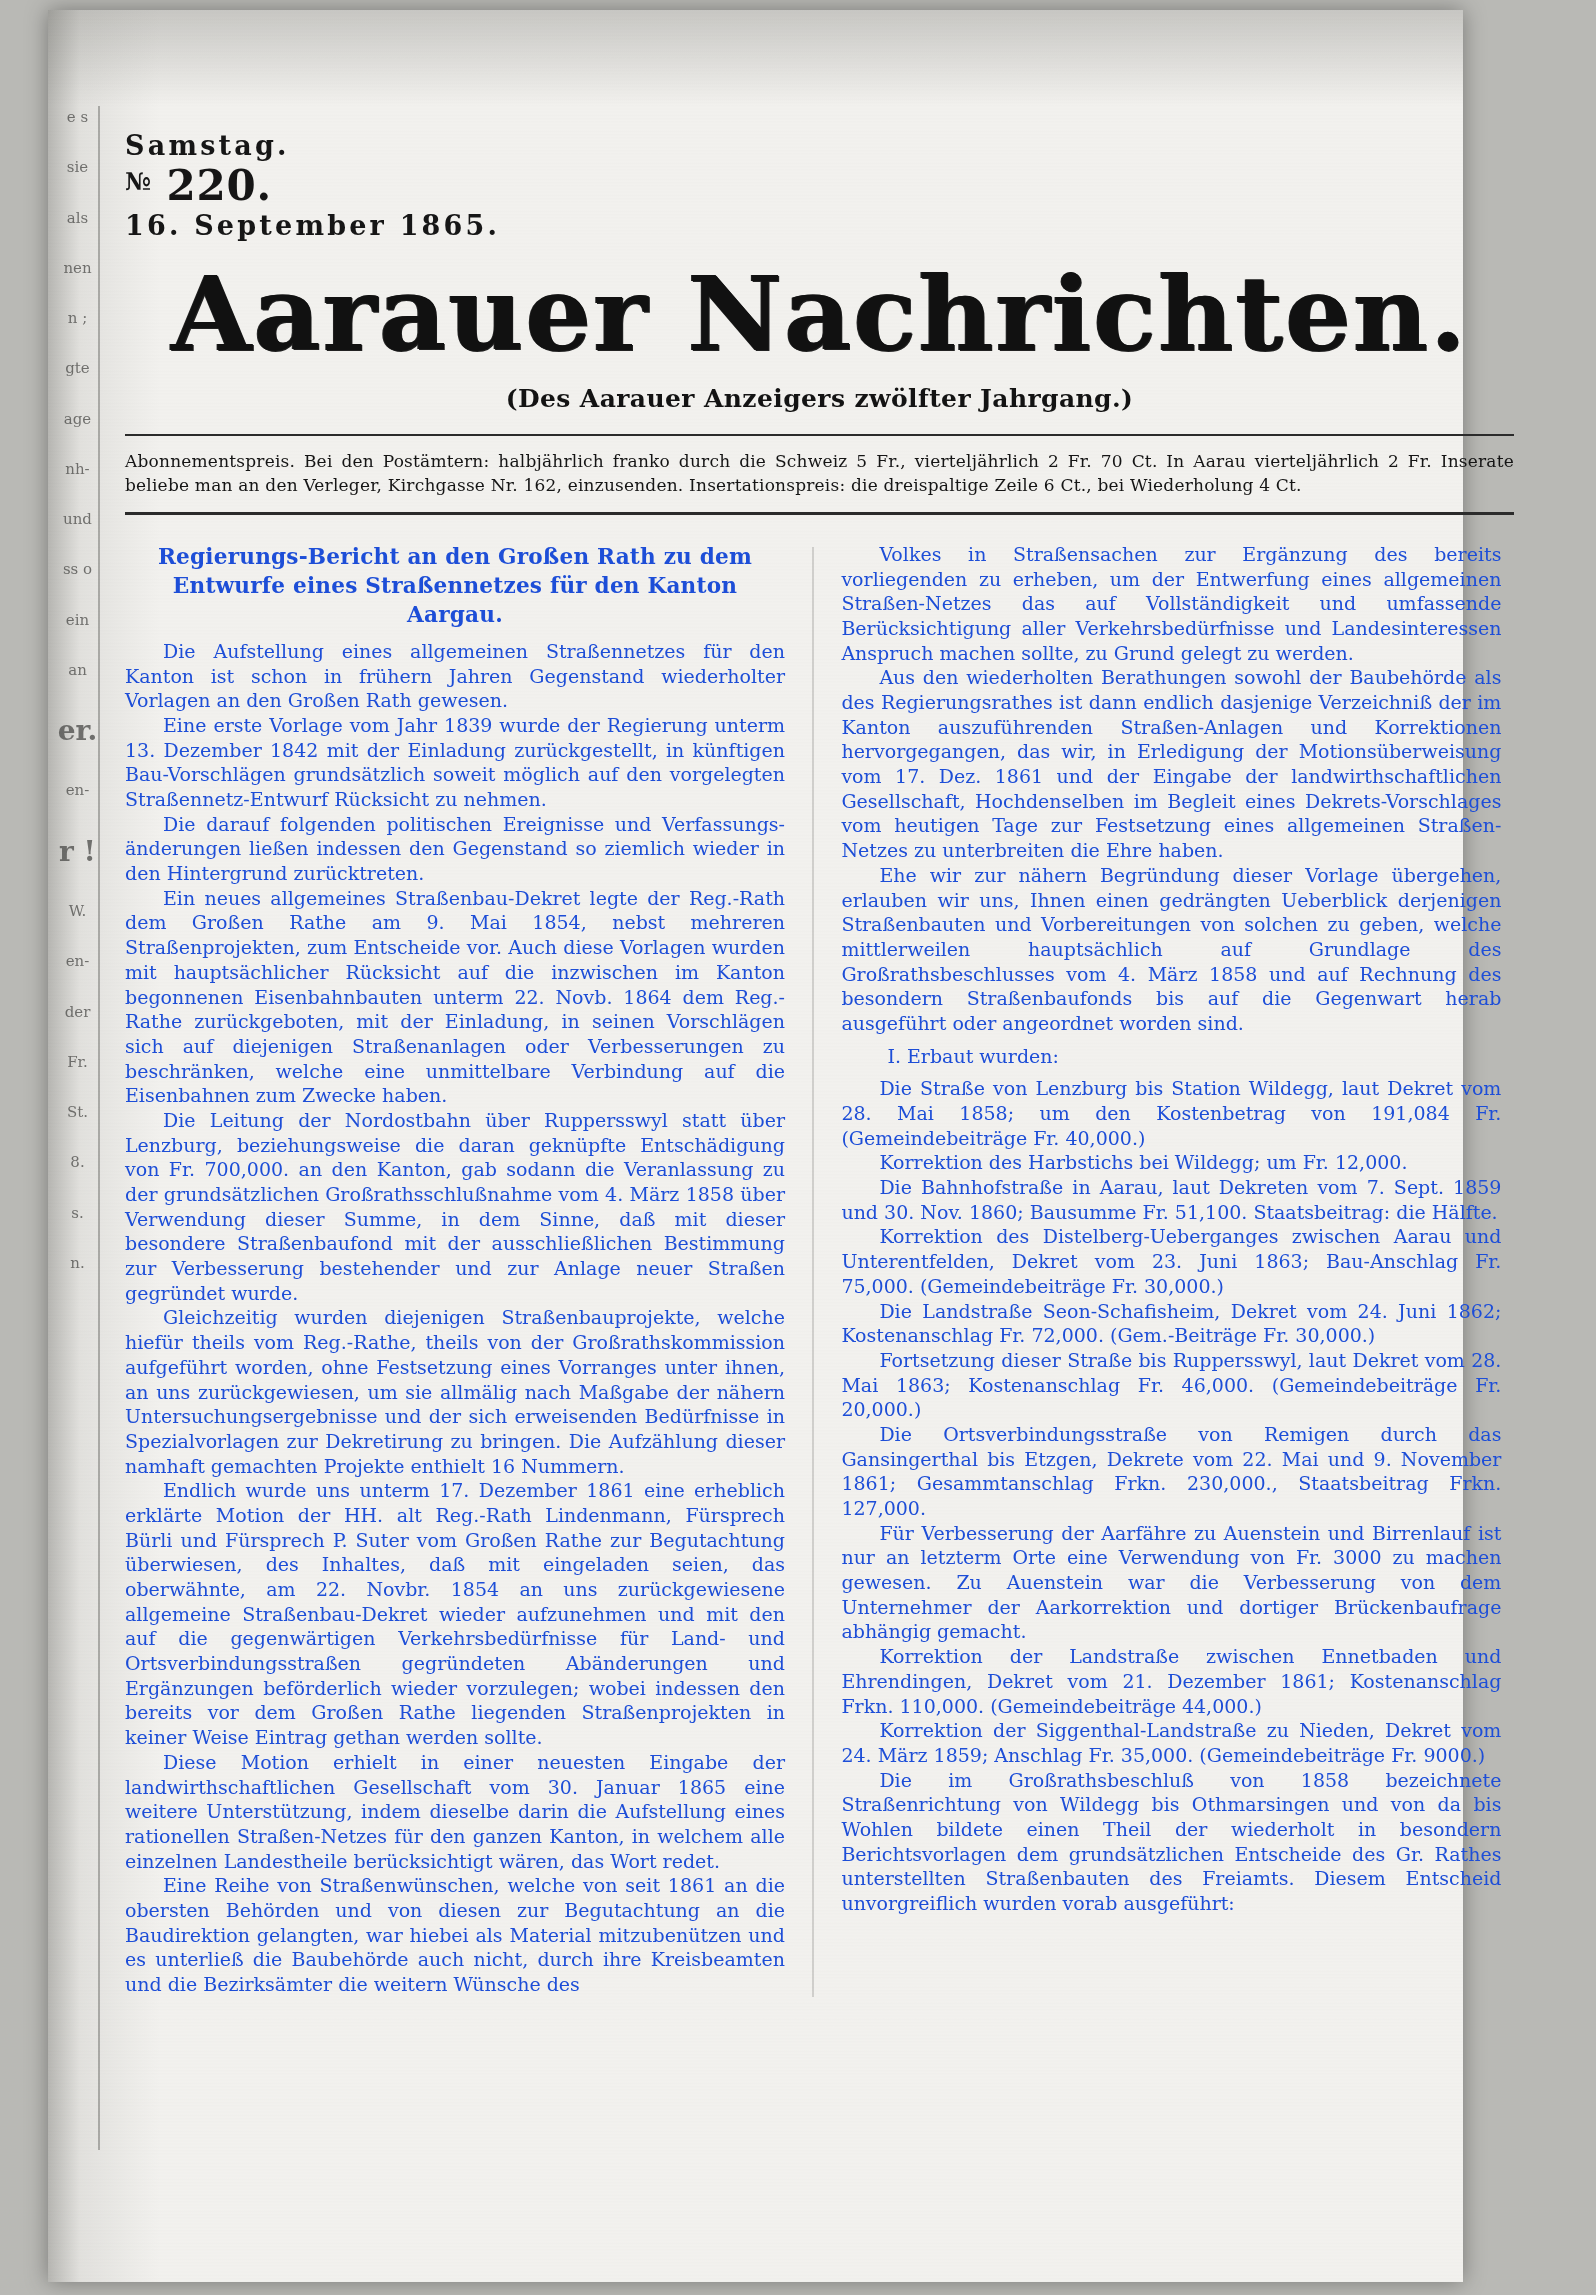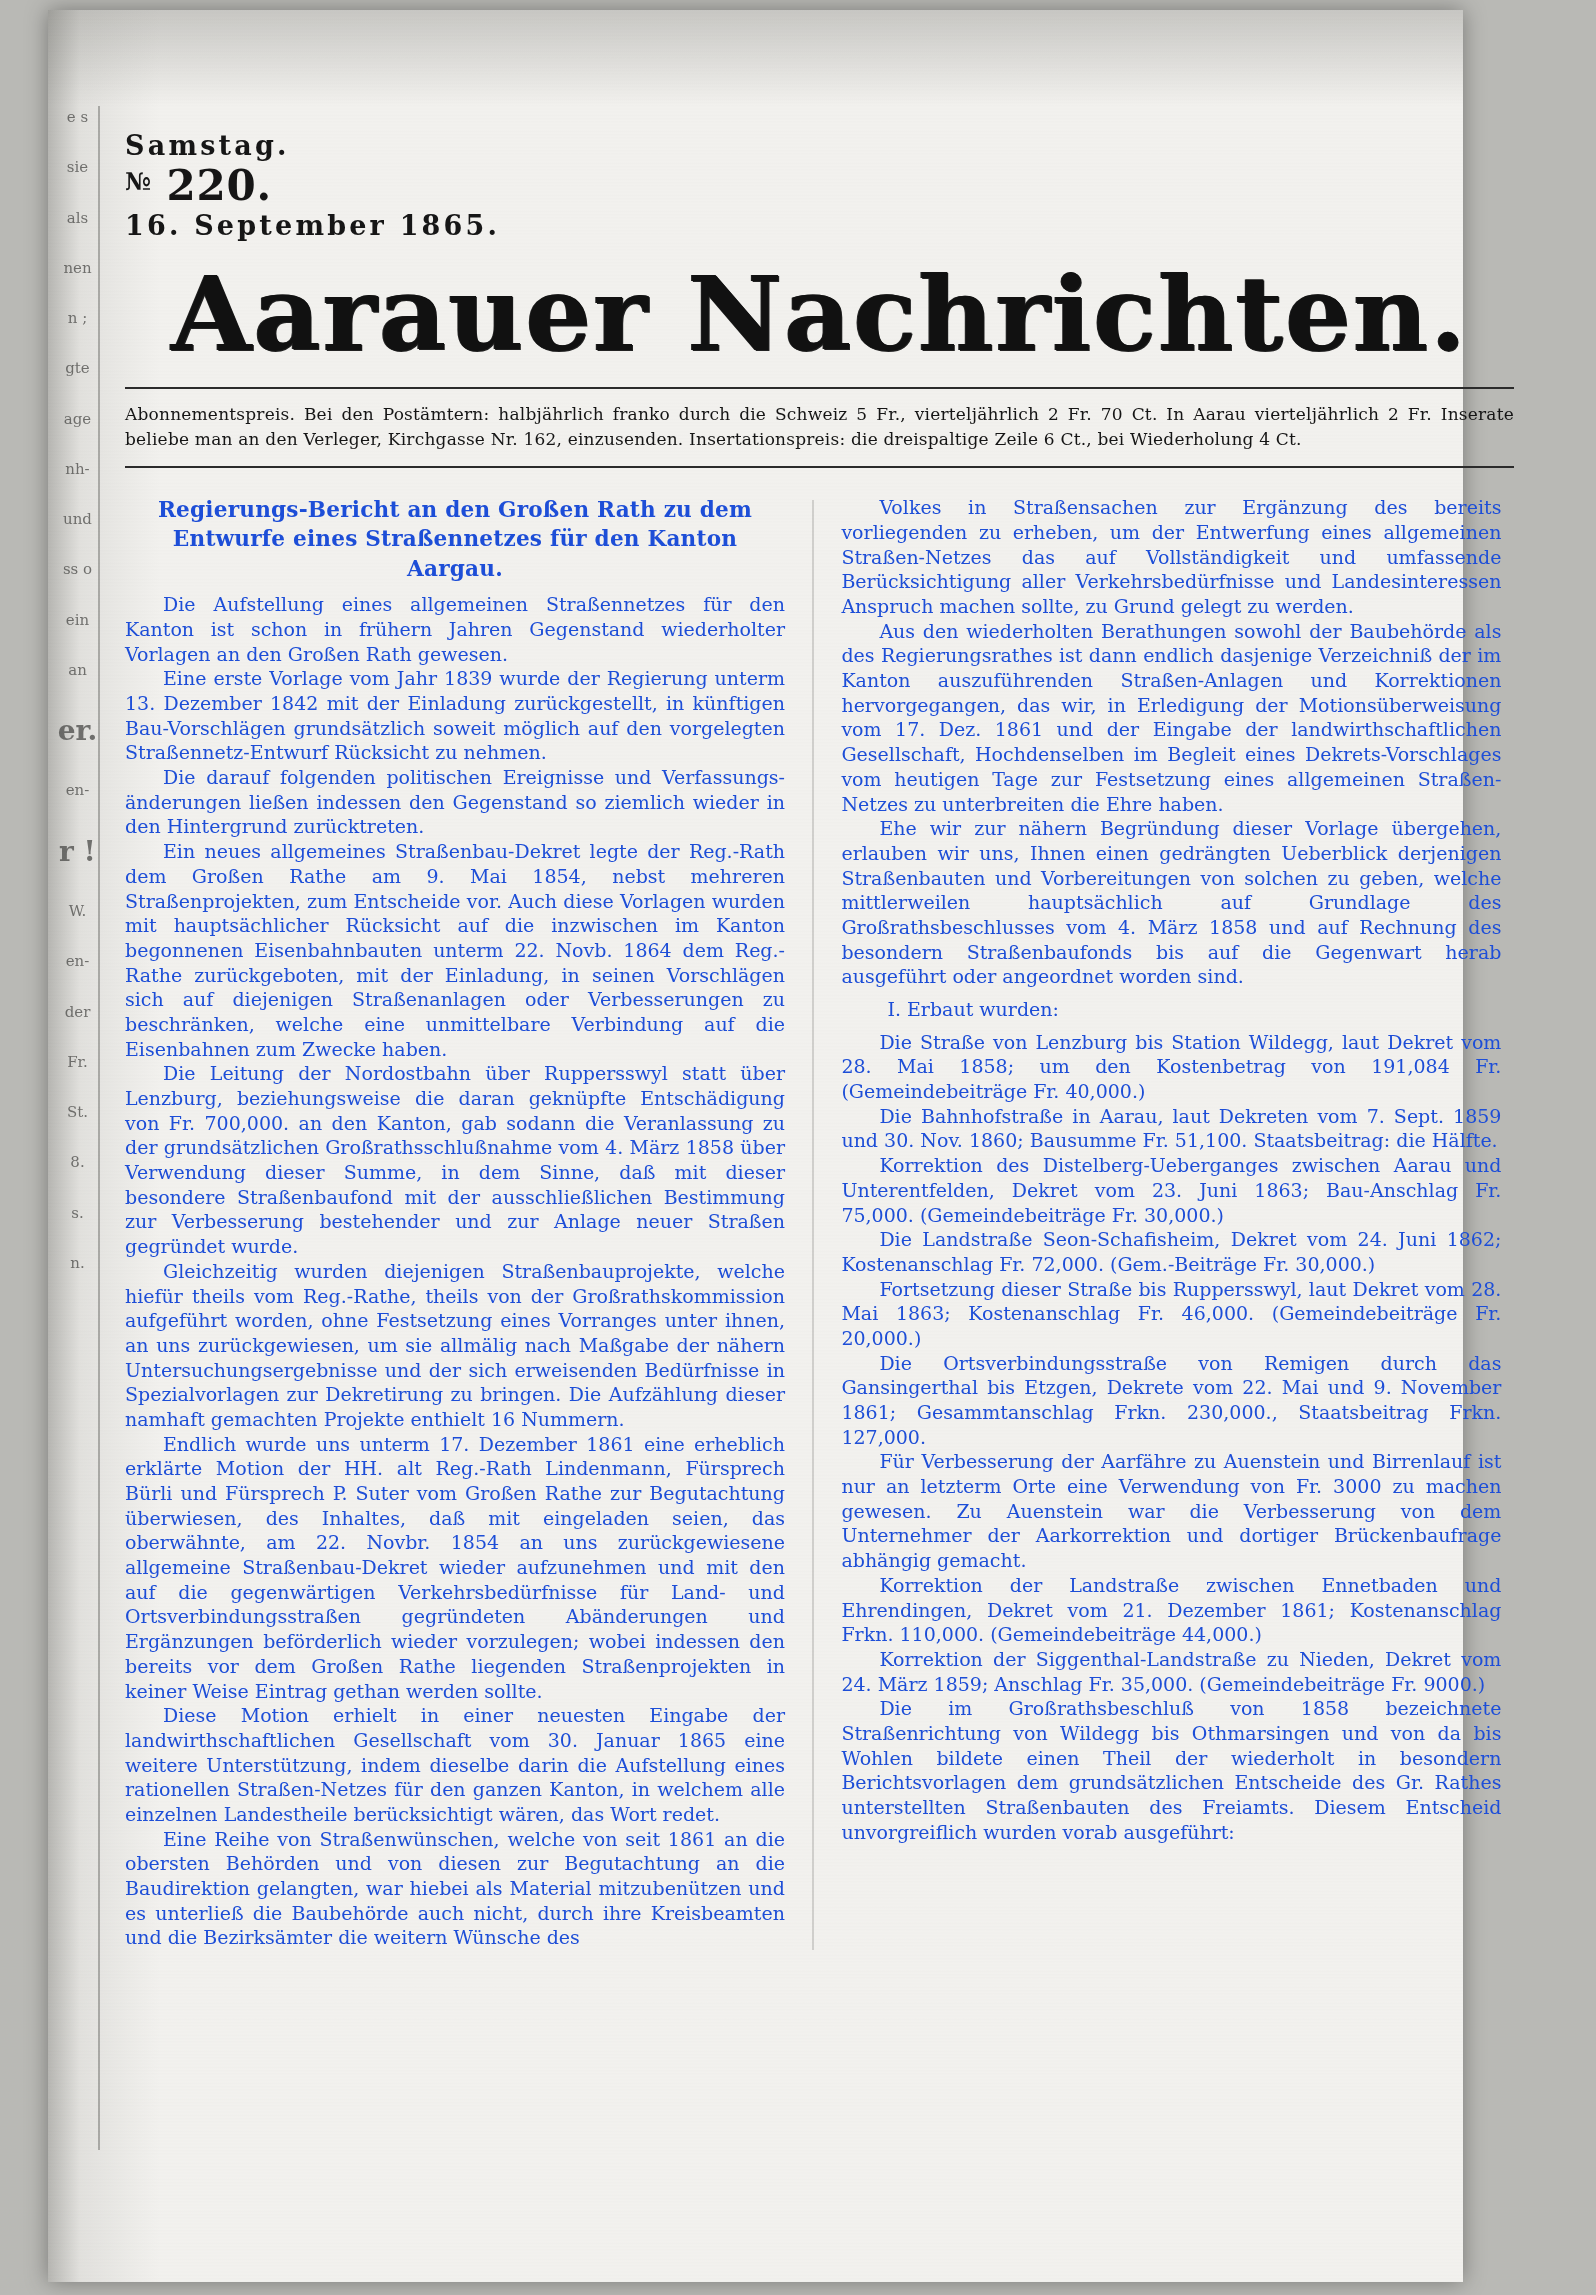--- a/index.html
+++ b/index.html
@@ -215,20 +215,21 @@
 
     <div class="content">
 
       <div class="topline">
         <div class="weekday">Samstag.</div>
         <div class="issue"><span class="no">№</span> <span>220.</span></div>
         <div class="date">16. September 1865.</div>
       </div>
 
       <div class="title">Aarauer Nachrichten.</div>
+      <div class="subtitle">(Des Aarauer Anzeigers zwölfter Jahrgang.)</div>
 
       <div class="rule-thin"></div>
       <div class="terms">Abonnementspreis. Bei den Postämtern: halbjährlich franko durch die Schweiz 5 Fr., vierteljährlich 2 Fr. 70 Ct. In Aarau vierteljährlich 2 Fr. Inserate beliebe man an den Verleger, Kirchgasse Nr. 162, einzusenden. Insertationspreis: die dreispaltige Zeile 6 Ct., bei Wiederholung 4 Ct.</div>
       <div class="rule-thin bottom"></div>
 
       <div class="cols">
         <div class="col left">
           <div class="headline">Regierungs-Bericht an den Großen Rath zu dem Entwurfe eines Straßennetzes für den Kanton Aargau.</div>
           <p class="para">Die Aufstellung eines allgemeinen Straßennetzes für den Kanton ist schon in frühern Jahren Gegenstand wiederholter Vorlagen an den Großen Rath gewesen.</p>
           <p class="para">Eine erste Vorlage vom Jahr 1839 wurde der Regierung unterm 13. Dezember 1842 mit der Einladung zurückgestellt, in künftigen Bau-Vorschlägen grundsätzlich soweit möglich auf den vorgelegten Straßennetz-Entwurf Rücksicht zu nehmen.</p>
@@ -242,20 +243,21 @@
         </div>
 
         <div class="col-div"></div>
 
         <div class="col right">
           <p class="para">Volkes in Straßensachen zur Ergänzung des bereits vorliegenden zu erheben, um der Entwerfung eines allgemeinen Straßen-Netzes das auf Vollständigkeit und umfassende Berücksichtigung aller Verkehrsbedürfnisse und Landesinteressen Anspruch machen sollte, zu Grund gelegt zu werden.</p>
           <p class="para">Aus den wiederholten Berathungen sowohl der Baubehörde als des Regierungsrathes ist dann endlich dasjenige Verzeichniß der im Kanton auszuführenden Straßen-Anlagen und Korrektionen hervorgegangen, das wir, in Erledigung der Motionsüberweisung vom 17. Dez. 1861 und der Eingabe der landwirthschaftlichen Gesellschaft, Hochdenselben im Begleit eines Dekrets-Vorschlages vom heutigen Tage zur Festsetzung eines allgemeinen Straßen-Netzes zu unterbreiten die Ehre haben.</p>
           <p class="para">Ehe wir zur nähern Begründung dieser Vorlage übergehen, erlauben wir uns, Ihnen einen gedrängten Ueberblick derjenigen Straßenbauten und Vorbereitungen von solchen zu geben, welche mittlerweilen hauptsächlich auf Grundlage des Großrathsbeschlusses vom 4. März 1858 und auf Rechnung des besondern Straßenbaufonds bis auf die Gegenwart herab ausgeführt oder angeordnet worden sind.</p>
           <p class="sub">I. Erbaut wurden:</p>
           <p class="para">Die Straße von Lenzburg bis Station Wildegg, laut Dekret vom 28. Mai 1858; um den Kostenbetrag von 191,084 Fr. (Gemeindebeiträge Fr. 40,000.)</p>
+          <p class="para">Korrektion des Harbstichs bei Wildegg; um Fr. 12,000.</p>
           <p class="para">Die Bahnhofstraße in Aarau, laut Dekreten vom 7. Sept. 1859 und 30. Nov. 1860; Bausumme Fr. 51,100. Staatsbeitrag: die Hälfte.</p>
           <p class="para">Korrektion des Distelberg-Ueberganges zwischen Aarau und Unterentfelden, Dekret vom 23. Juni 1863; Bau-Anschlag Fr. 75,000. (Gemeindebeiträge Fr. 30,000.)</p>
           <p class="para">Die Landstraße Seon-Schafisheim, Dekret vom 24. Juni 1862; Kostenanschlag Fr. 72,000. (Gem.-Beiträge Fr. 30,000.)</p>
           <p class="para">Fortsetzung dieser Straße bis Ruppersswyl, laut Dekret vom 28. Mai 1863; Kostenanschlag Fr. 46,000. (Gemeindebeiträge Fr. 20,000.)</p>
           <p class="para">Die Ortsverbindungsstraße von Remigen durch das Gansingerthal bis Etzgen, Dekrete vom 22. Mai und 9. November 1861; Gesammtanschlag Frkn. 230,000., Staatsbeitrag Frkn. 127,000.</p>
           <p class="para">Für Verbesserung der Aarfähre zu Auenstein und Birrenlauf ist nur an letzterm Orte eine Verwendung von Fr. 3000 zu machen gewesen. Zu Auenstein war die Verbesserung von dem Unternehmer der Aarkorrektion und dortiger Brückenbaufrage abhängig gemacht.</p>
           <p class="para">Korrektion der Landstraße zwischen Ennetbaden und Ehrendingen, Dekret vom 21. Dezember 1861; Kostenanschlag Frkn. 110,000. (Gemeindebeiträge 44,000.)</p>
           <p class="para">Korrektion der Siggenthal-Landstraße zu Nieden, Dekret vom 24. März 1859; Anschlag Fr. 35,000. (Gemeindebeiträge Fr. 9000.)</p>
           <p class="para">Die im Großrathsbeschluß von 1858 bezeichnete Straßenrichtung von Wildegg bis Othmarsingen und von da bis Wohlen bildete einen Theil der wiederholt in besondern Berichtsvorlagen dem grundsätzlichen Entscheide des Gr. Rathes unterstellten Straßenbauten des Freiamts. Diesem Entscheid unvorgreiflich wurden vorab ausgeführt:</p>
         </div>

